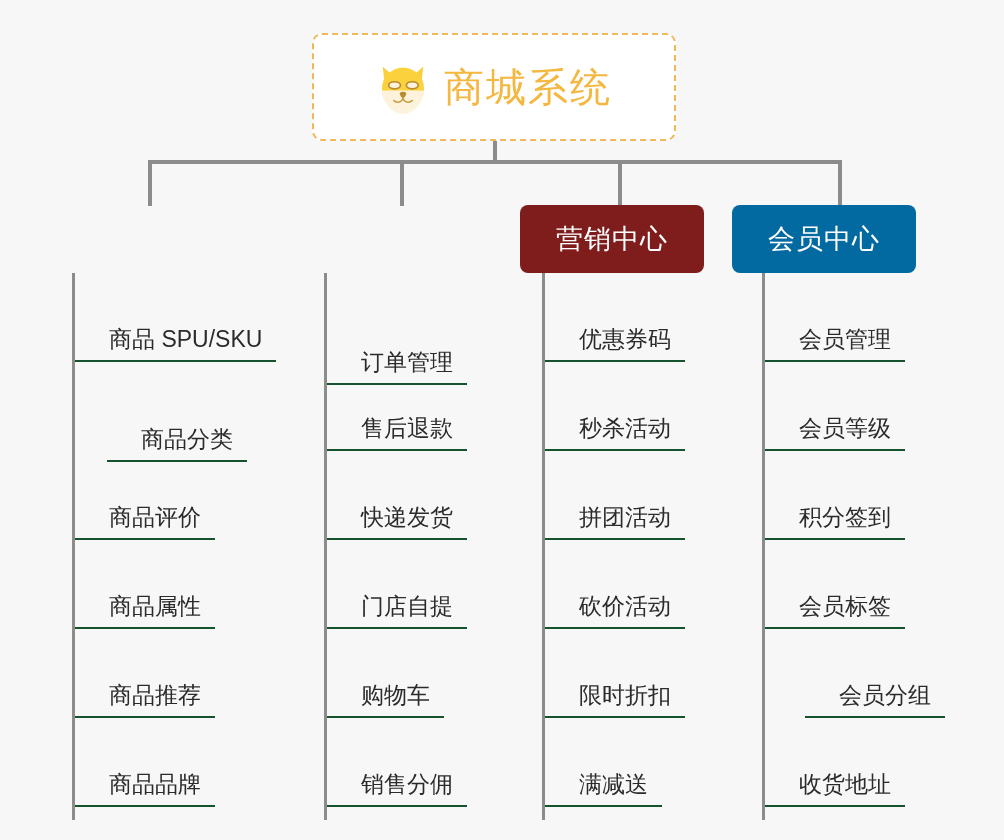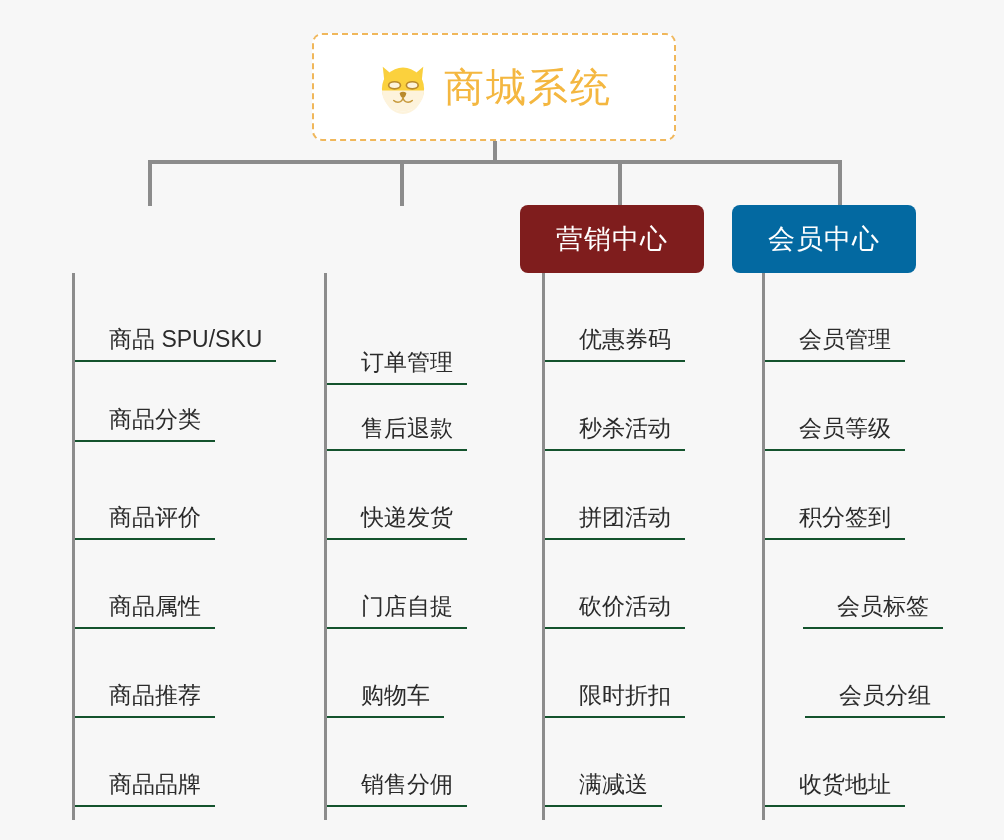--- a/index.html
+++ b/index.html
@@ -133,21 +133,21 @@
   <div class="line v-line" style="left:148px; top:160px; height:46px;"></div>
   <div class="line v-line" style="left:400px; top:160px; height:46px;"></div>
   <div class="line v-line" style="left:618px; top:160px; height:46px;"></div>
   <div class="line v-line" style="left:838px; top:160px; height:46px;"></div>
 
   <div class="column" style="left:72px;">
     <div class="spine" style="height:547px;"></div>
     <div class="leaf" style="top:0px;">
       <span class="leaf-inner">商品 SPU/SKU</span>
     </div>
-    <div class="leaf" style="top:80px;">
+    <div class="leaf" style="top:100px;padding-left:32px;">
       <span class="leaf-inner">商品分类</span>
     </div>
     <div class="leaf" style="top:178px;">
       <span class="leaf-inner">商品评价</span>
     </div>
     <div class="leaf" style="top:267px;">
       <span class="leaf-inner">商品属性</span>
     </div>
     <div class="leaf" style="top:356px;">
       <span class="leaf-inner">商品推荐</span>
@@ -211,21 +211,21 @@
     <div class="spine" style="height:547px;"></div>
     <div class="leaf" style="top:0px;">
       <span class="leaf-inner">会员管理</span>
     </div>
     <div class="leaf" style="top:89px;">
       <span class="leaf-inner">会员等级</span>
     </div>
     <div class="leaf" style="top:178px;">
       <span class="leaf-inner">积分签到</span>
     </div>
-    <div class="leaf" style="top:267px;padding-left:38px;">
+    <div class="leaf" style="top:267px;">
       <span class="leaf-inner">会员标签</span>
     </div>
     <div class="leaf" style="top:356px;padding-left:40px;">
       <span class="leaf-inner">会员分组</span>
     </div>
     <div class="leaf" style="top:445px;">
       <span class="leaf-inner">收货地址</span>
     </div>
   </div>
 

